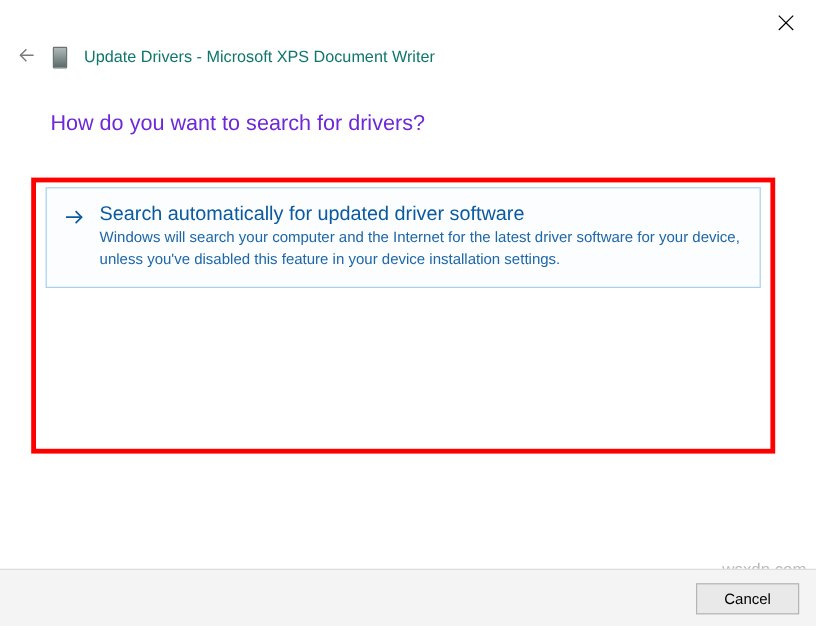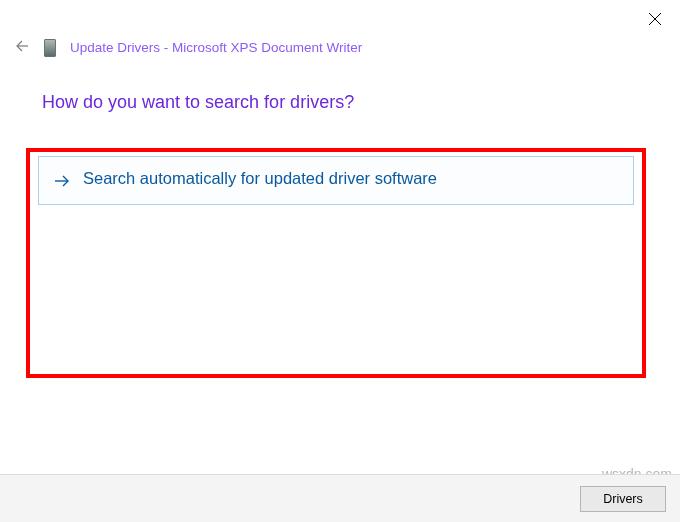--- a/index.html
+++ b/index.html
@@ -35,21 +35,21 @@
       stroke: #7a7a7a; stroke-width: 1.2; fill: none;
     }
     .device-icon {
       width: 12px; height: 18px;
       background: linear-gradient(#b0b8b8, #5a6a6a);
       border: 1px solid #6a7272;
       border-radius: 1px;
     }
     .title-text {
       font-size: 13.5px;
-      color: #8b5cf6;
+      color: #0f766e;
     }
     .question {
       position: absolute;
       top: 92px;
       left: 42px;
       font-size: 18px;
       color: #6d28d9;
       font-weight: 400;
     }
     .highlight-box {
@@ -146,27 +146,28 @@
 
 <div class="highlight-box">
 
   <div class="option hover">
     <svg class="option-arrow" viewBox="0 0 18 18">
       <line x1="2" y1="9" x2="15" y2="9"></line>
       <polyline points="10,4 15,9 10,14"></polyline>
     </svg>
     <div class="option-body">
       <div class="option-title">Search automatically for updated driver software</div>
+      <div class="option-desc">Windows will search your computer and the Internet for the latest driver software for your device, unless you've disabled this feature in your device installation settings.</div>
     </div>
   </div>
 
   <div class="spacer"></div>
 
 
 </div>
 
 <div class="watermark">wsxdn.com</div>
 
 <div class="footer">
   <div class="btn">
-    <span>Drivers</span>
+    <span>Cancel</span>
   </div>
 </div>
 
 </body></html>

